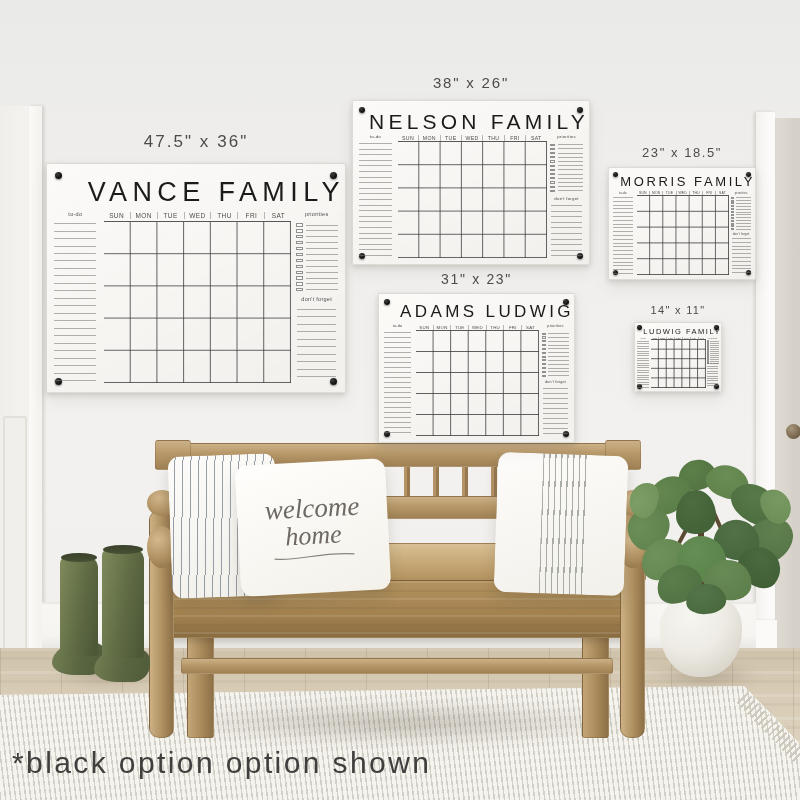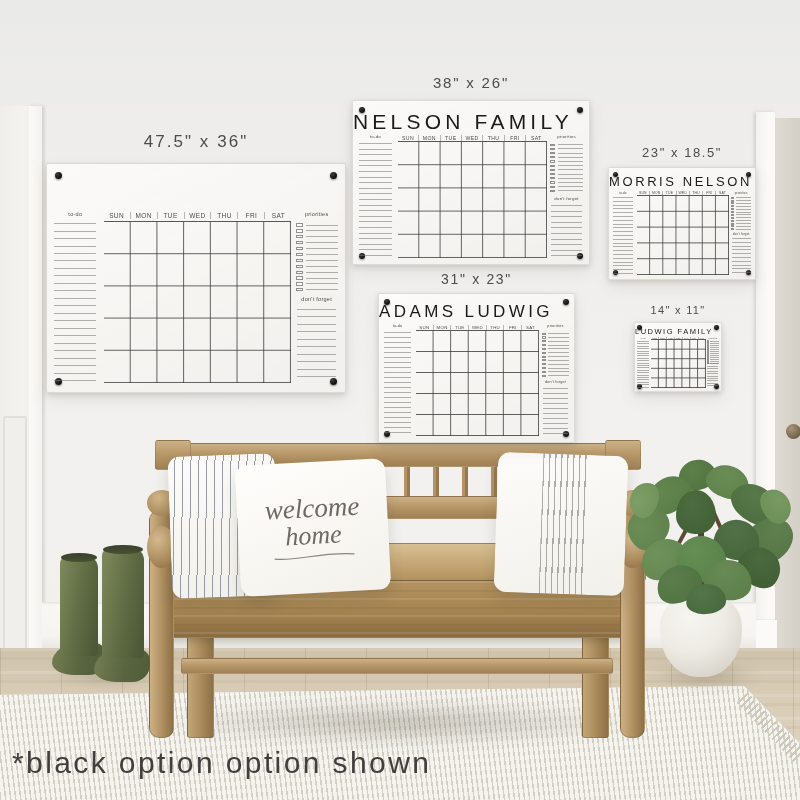--- a/index.html
+++ b/index.html
@@ -149,21 +149,21 @@
     text-align:center;font-size:var(--sl);letter-spacing:.12em;color:#4d4c4a;}
   .board{position:absolute;inset:0;border-radius:2px;
     background:linear-gradient(155deg,rgba(252,251,249,.95) 0%,rgba(247,246,243,.92) 45%,rgba(241,240,237,.94) 100%);
     border:1px solid rgba(208,205,198,.65);box-sizing:border-box;
     box-shadow:0 2px 5px rgba(95,88,78,.20),0 7px 16px rgba(95,88,78,.10);}
   .pin{position:absolute;width:var(--pin);height:var(--pin);border-radius:50%;
     background:radial-gradient(circle at 35% 30%,#3d3d3d,#0b0b0b 72%);
     box-shadow:0 1px 2px rgba(0,0,0,.45);}
   .pin.tl{left:2.6%;top:3.6%;} .pin.tr{right:2.6%;top:3.6%;}
   .pin.bl{left:2.6%;bottom:3.2%;} .pin.br{right:2.6%;bottom:3.2%;}
-  .b-title{position:absolute;top:5.5%;left:0;right:0;text-align:left;
+  .b-title{position:absolute;top:5.5%;left:0;right:0;text-align:right;
     font-size:var(--tf);letter-spacing:.20em;color:#1b1b1b;white-space:nowrap;}
   .b-label{position:absolute;font-size:var(--lf);color:#4e4d4b;text-align:center;
     letter-spacing:.05em;white-space:nowrap;}
   .todo-label{top:20.5%;left:2.5%;width:14%;}
   .pri-label{top:20.5%;left:83.5%;width:14%;}
   .dfg-label{top:58%;left:83.5%;width:14%;}
   .ruled{position:absolute;
     background:repeating-linear-gradient(180deg,rgba(118,116,112,.55) 0 1px,transparent 1px var(--lh));}
   .todo-lines{left:2.5%;width:14%;top:26%;bottom:3.8%;}
   .dfg-lines{left:84%;width:13%;top:63.5%;bottom:3.8%;}
@@ -276,20 +276,21 @@
   <div class="abs leaf" style="left:68px;top:134px;width:40px;height:30px;transform:rotate(-5deg);background:radial-gradient(ellipse at 40% 30%,#54744a,#46663a)"></div>
 </div>
 
 <div class="board-wrap" style="left:46px;top:163px;width:300px;height:230px;--tf:27px;--df:6.5px;--lf:5.5px;--lh:7.5px;--sl:17px;--slg:11px;--pin:7px">
   <div class="size-label">47.5" x 36"</div>
   <div class="board">
     <span class="pin tl"></span>
     <span class="pin tr"></span>
     <span class="pin bl"></span>
     <span class="pin br"></span>
+    <div class="b-title">VANCE FAMILY</div>
     <div class="b-label todo-label">to-do</div>
     <div class="ruled todo-lines"></div>
     <div class="days">
         <span class="day">SUN</span>
         <span class="day">MON</span>
         <span class="day">TUE</span>
         <span class="day">WED</span>
         <span class="day">THU</span>
         <span class="day">FRI</span>
         <span class="day">SAT</span>
@@ -427,21 +428,21 @@
   </div>
 </div>
 
 <div class="board-wrap" style="left:608px;top:167px;width:148px;height:113px;--tf:13px;--df:3.4px;--lf:3px;--lh:3.8px;--sl:13px;--slg:7px;--pin:5px">
   <div class="size-label">23" x 18.5"</div>
   <div class="board">
     <span class="pin tl"></span>
     <span class="pin tr"></span>
     <span class="pin bl"></span>
     <span class="pin br"></span>
-    <div class="b-title">MORRIS NELSON</div>
+    <div class="b-title">MORRIS FAMILY</div>
     <div class="b-label todo-label">to-do</div>
     <div class="ruled todo-lines"></div>
     <div class="days">
         <span class="day">SUN</span>
         <span class="day">MON</span>
         <span class="day">TUE</span>
         <span class="day">WED</span>
         <span class="day">THU</span>
         <span class="day">FRI</span>
         <span class="day">SAT</span>

